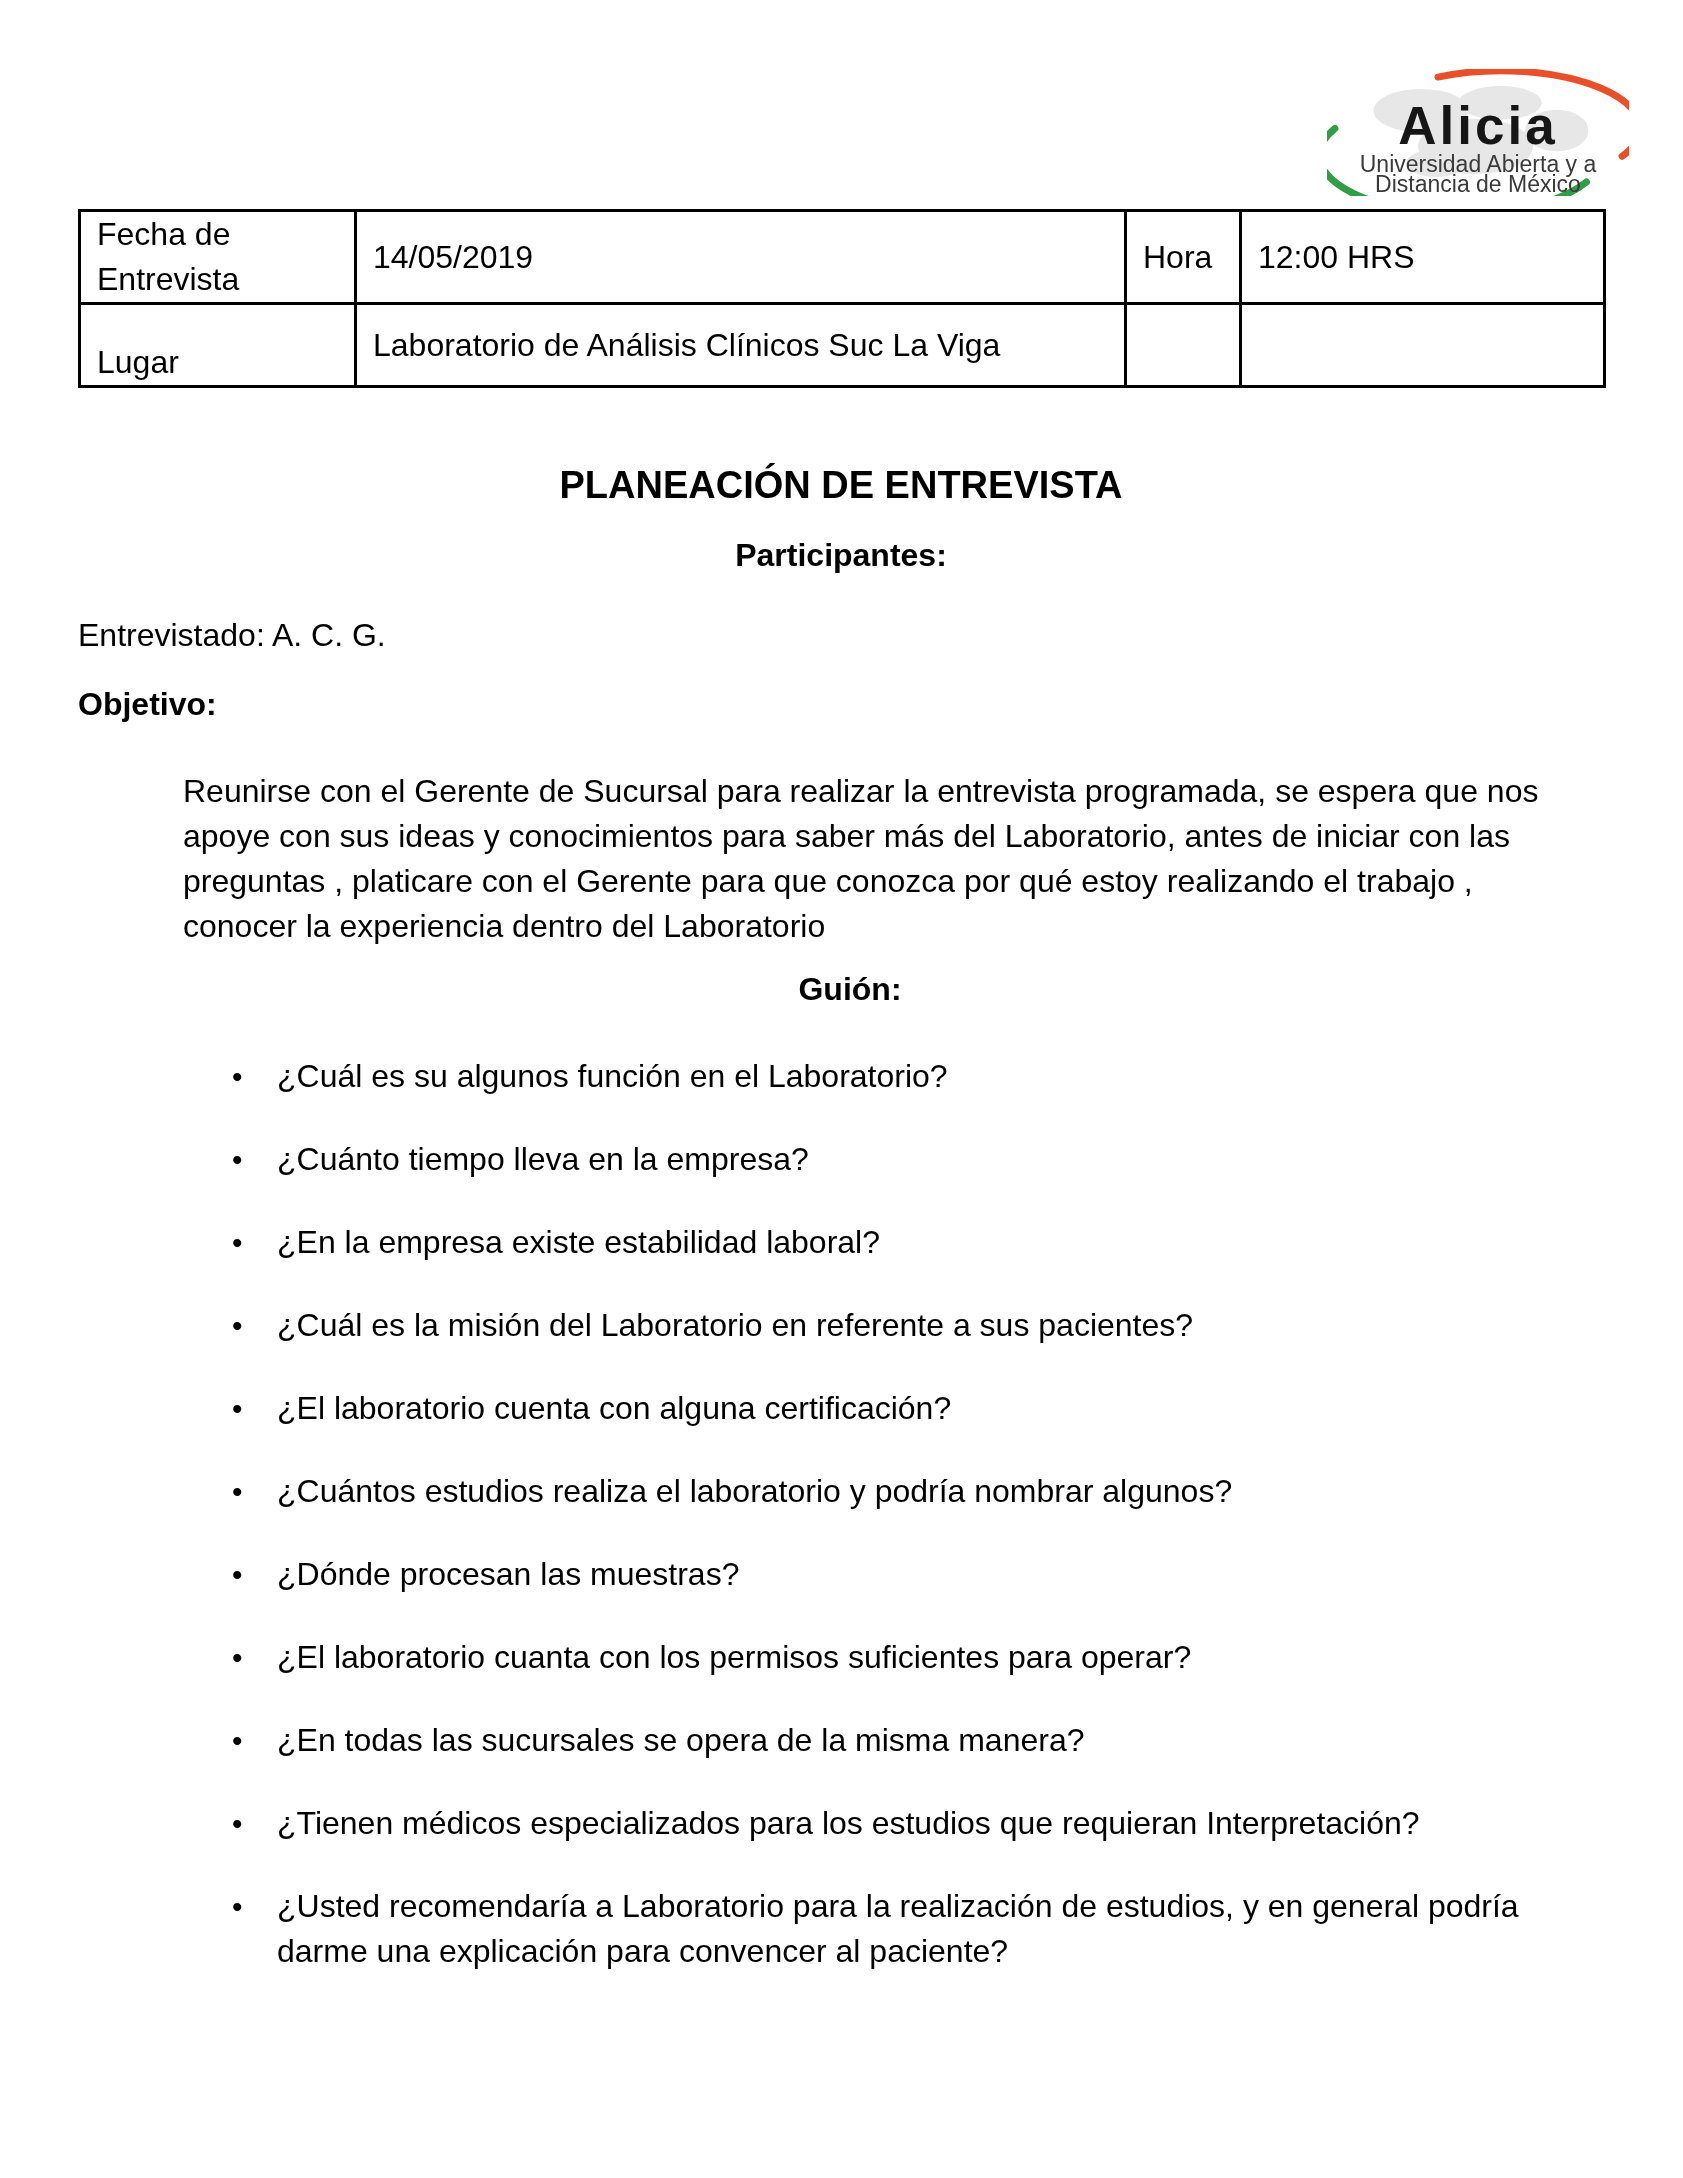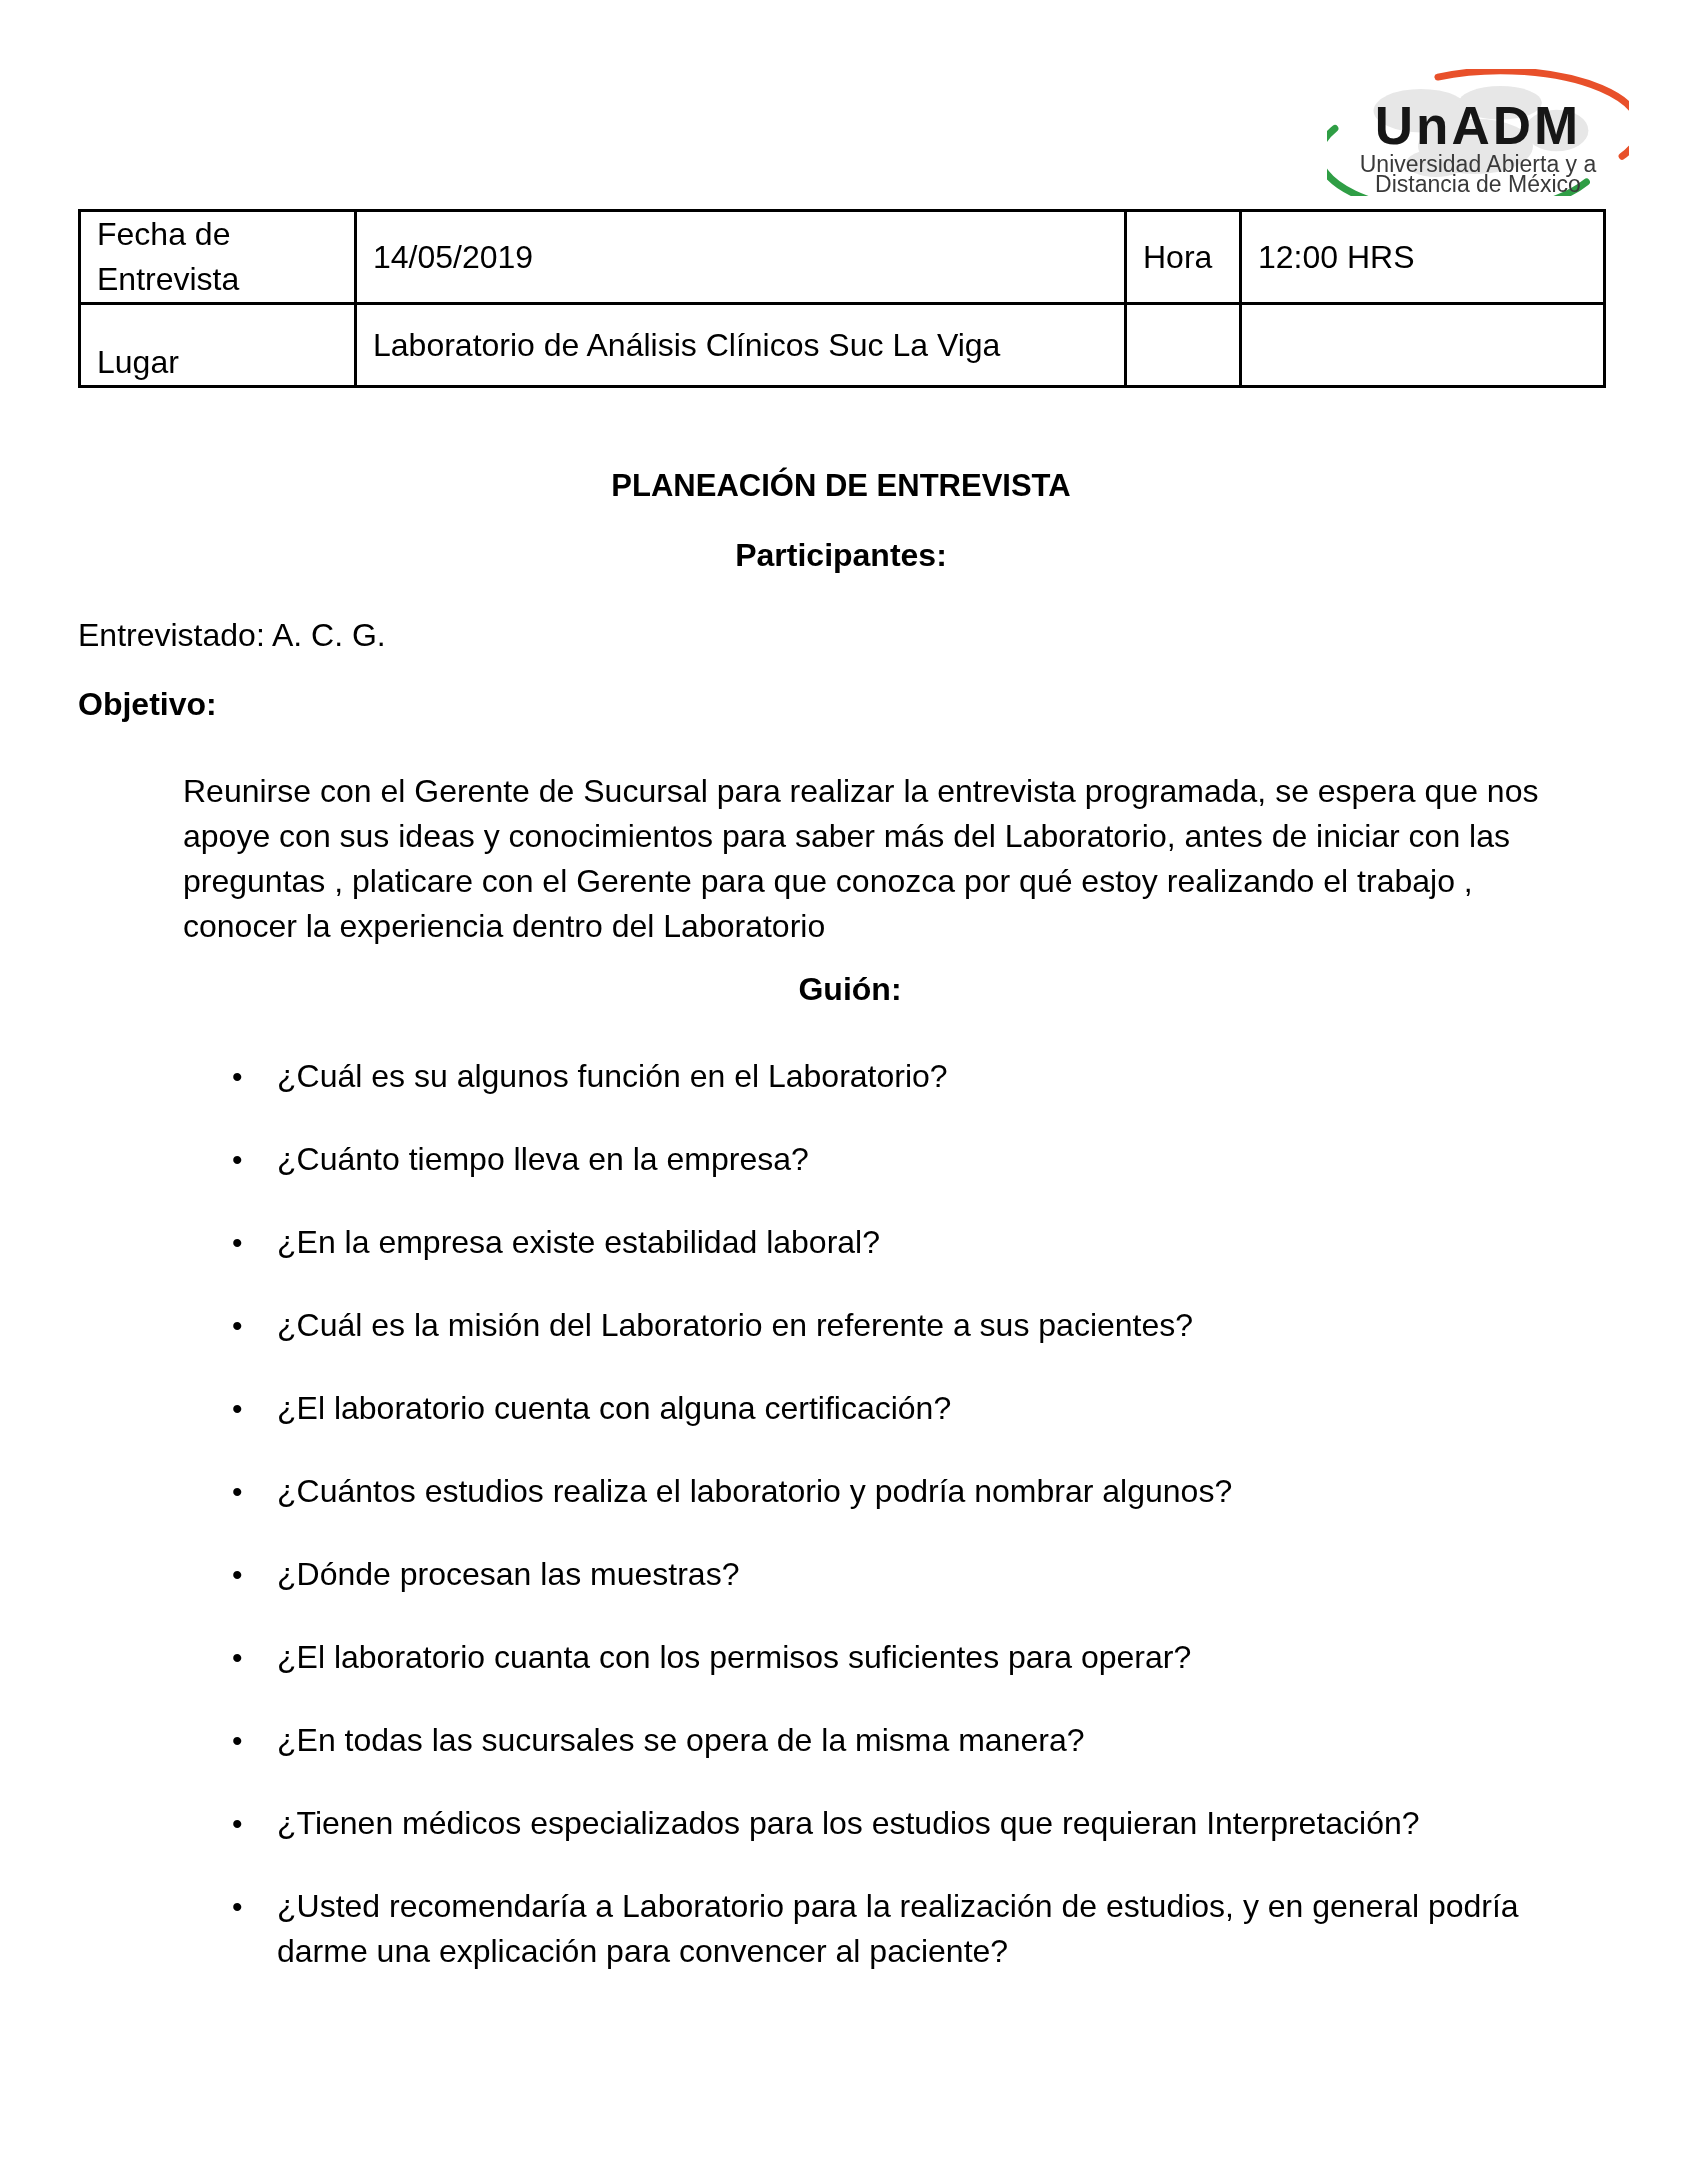--- a/index.html
+++ b/index.html
@@ -34,21 +34,21 @@
   table.meta { border-collapse:collapse; table-layout:fixed; width:1526px; }
   table.meta td { border:3px solid #000; padding:0 4px 0 16px; overflow:hidden; }
   col.c1 { width:276px; } col.c2 { width:770px; } col.c3 { width:115px; } col.c4 { width:364px; }
   tr.r1 td { height:81px; } tr.r2 td { height:80px; }
   td.va-top { vertical-align:top; padding-top:5px; }
   td.va-mid { vertical-align:middle; }
   td.va-bot { vertical-align:bottom; padding-bottom:7px; }
   td.pl14 { padding-left:14px; }
 
   
-  .doc-title { margin:75px 0 0 0; text-align:center; font-weight:bold; font-size:31px; }
+  .doc-title { margin:75px 0 0 0; text-align:center; font-weight:bold; font-size:38px; }
   .m-participantes { margin-top:25px; font-weight:bold;text-align:center; }
   .m-entrevistador { margin-top:32px; }
   .m-entrevistado  { margin-top:35px; }
   .m-objetivo      { margin-top:24px; font-weight:bold; }
   .objective-body  { margin:42px 0 0 105px; width:1386px; white-space:pre-line; }
   .m-guion         { margin:18px 0 0 18px; font-weight:bold;text-align:center; }
 
   
   ul.questions { list-style:none; margin:42px 0 0 0; padding:0; }
   ul.questions li { position:relative; margin:0 0 38px 0; }
@@ -69,21 +69,21 @@
       <g opacity="0.55">
         <ellipse cx="95" cy="42" rx="48" ry="22" fill="#d4d4d4"></ellipse>
         <ellipse cx="175" cy="34" rx="42" ry="17" fill="#d4d4d4"></ellipse>
         <ellipse cx="150" cy="78" rx="58" ry="28" fill="#d4d4d4"></ellipse>
         <ellipse cx="232" cy="62" rx="32" ry="21" fill="#d4d4d4"></ellipse>
         <ellipse cx="110" cy="95" rx="30" ry="14" fill="#d4d4d4"></ellipse>
       </g>
       <path id="arc-green" d="M 8 60 A 140 58 0 0 0 262 114" fill="none" stroke="#2f9e45" stroke-width="7" stroke-linecap="round"></path>
       <path id="arc-red" d="M 112 8 A 140 58 0 0 1 298 88" fill="none" stroke="#e8502a" stroke-width="7" stroke-linecap="round"></path>
     </svg>
-    <div class="logo-title">UnADM</div>
+    <div class="logo-title">Alicia</div>
     <div class="logo-subtitle">Universidad Abierta y a
 Distancia de México</div>
   </div>
 
   <div class="content">
 
     <table class="meta">
       <colgroup>
           <col class="c1">
           <col class="c2">

